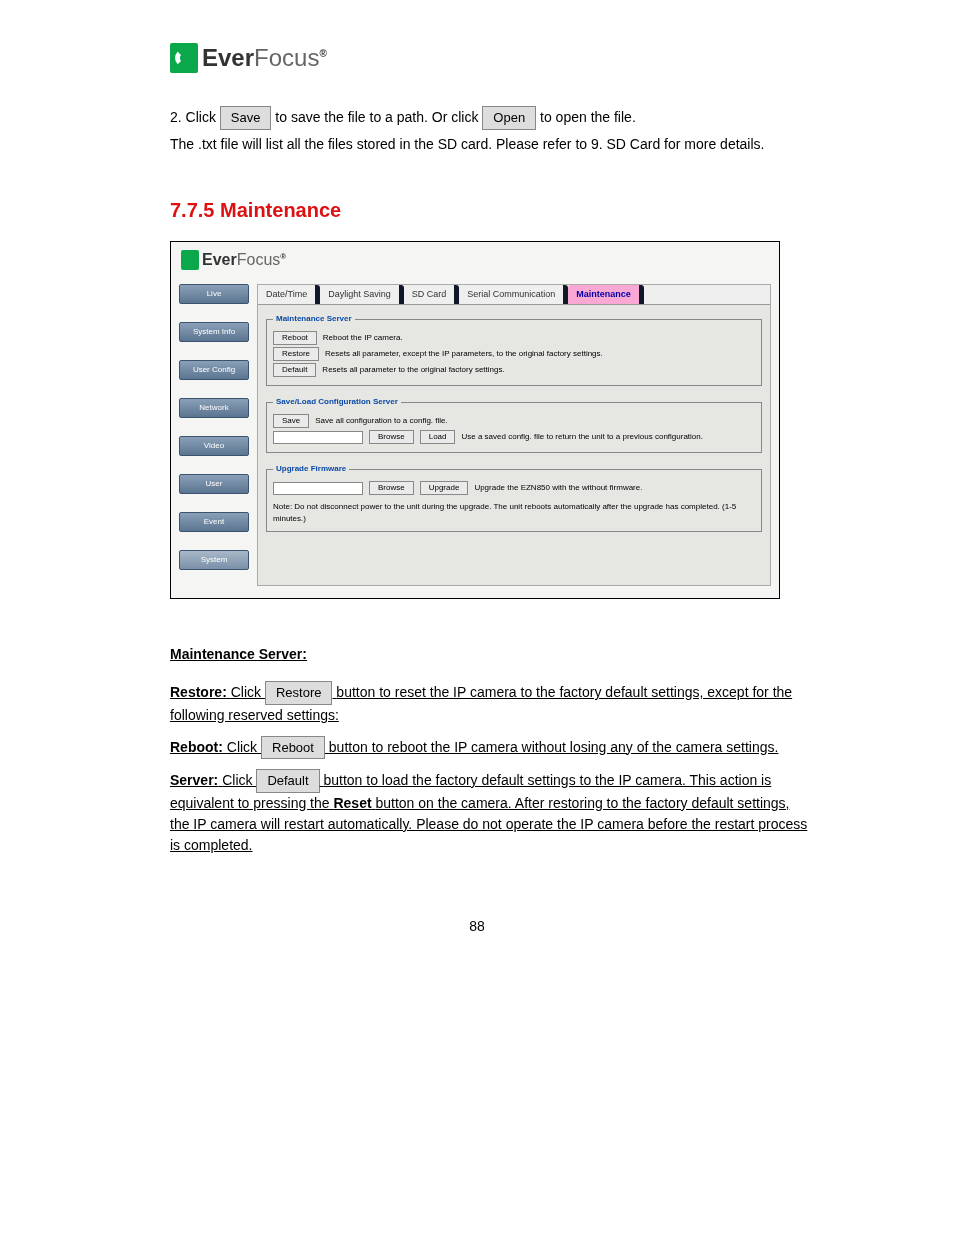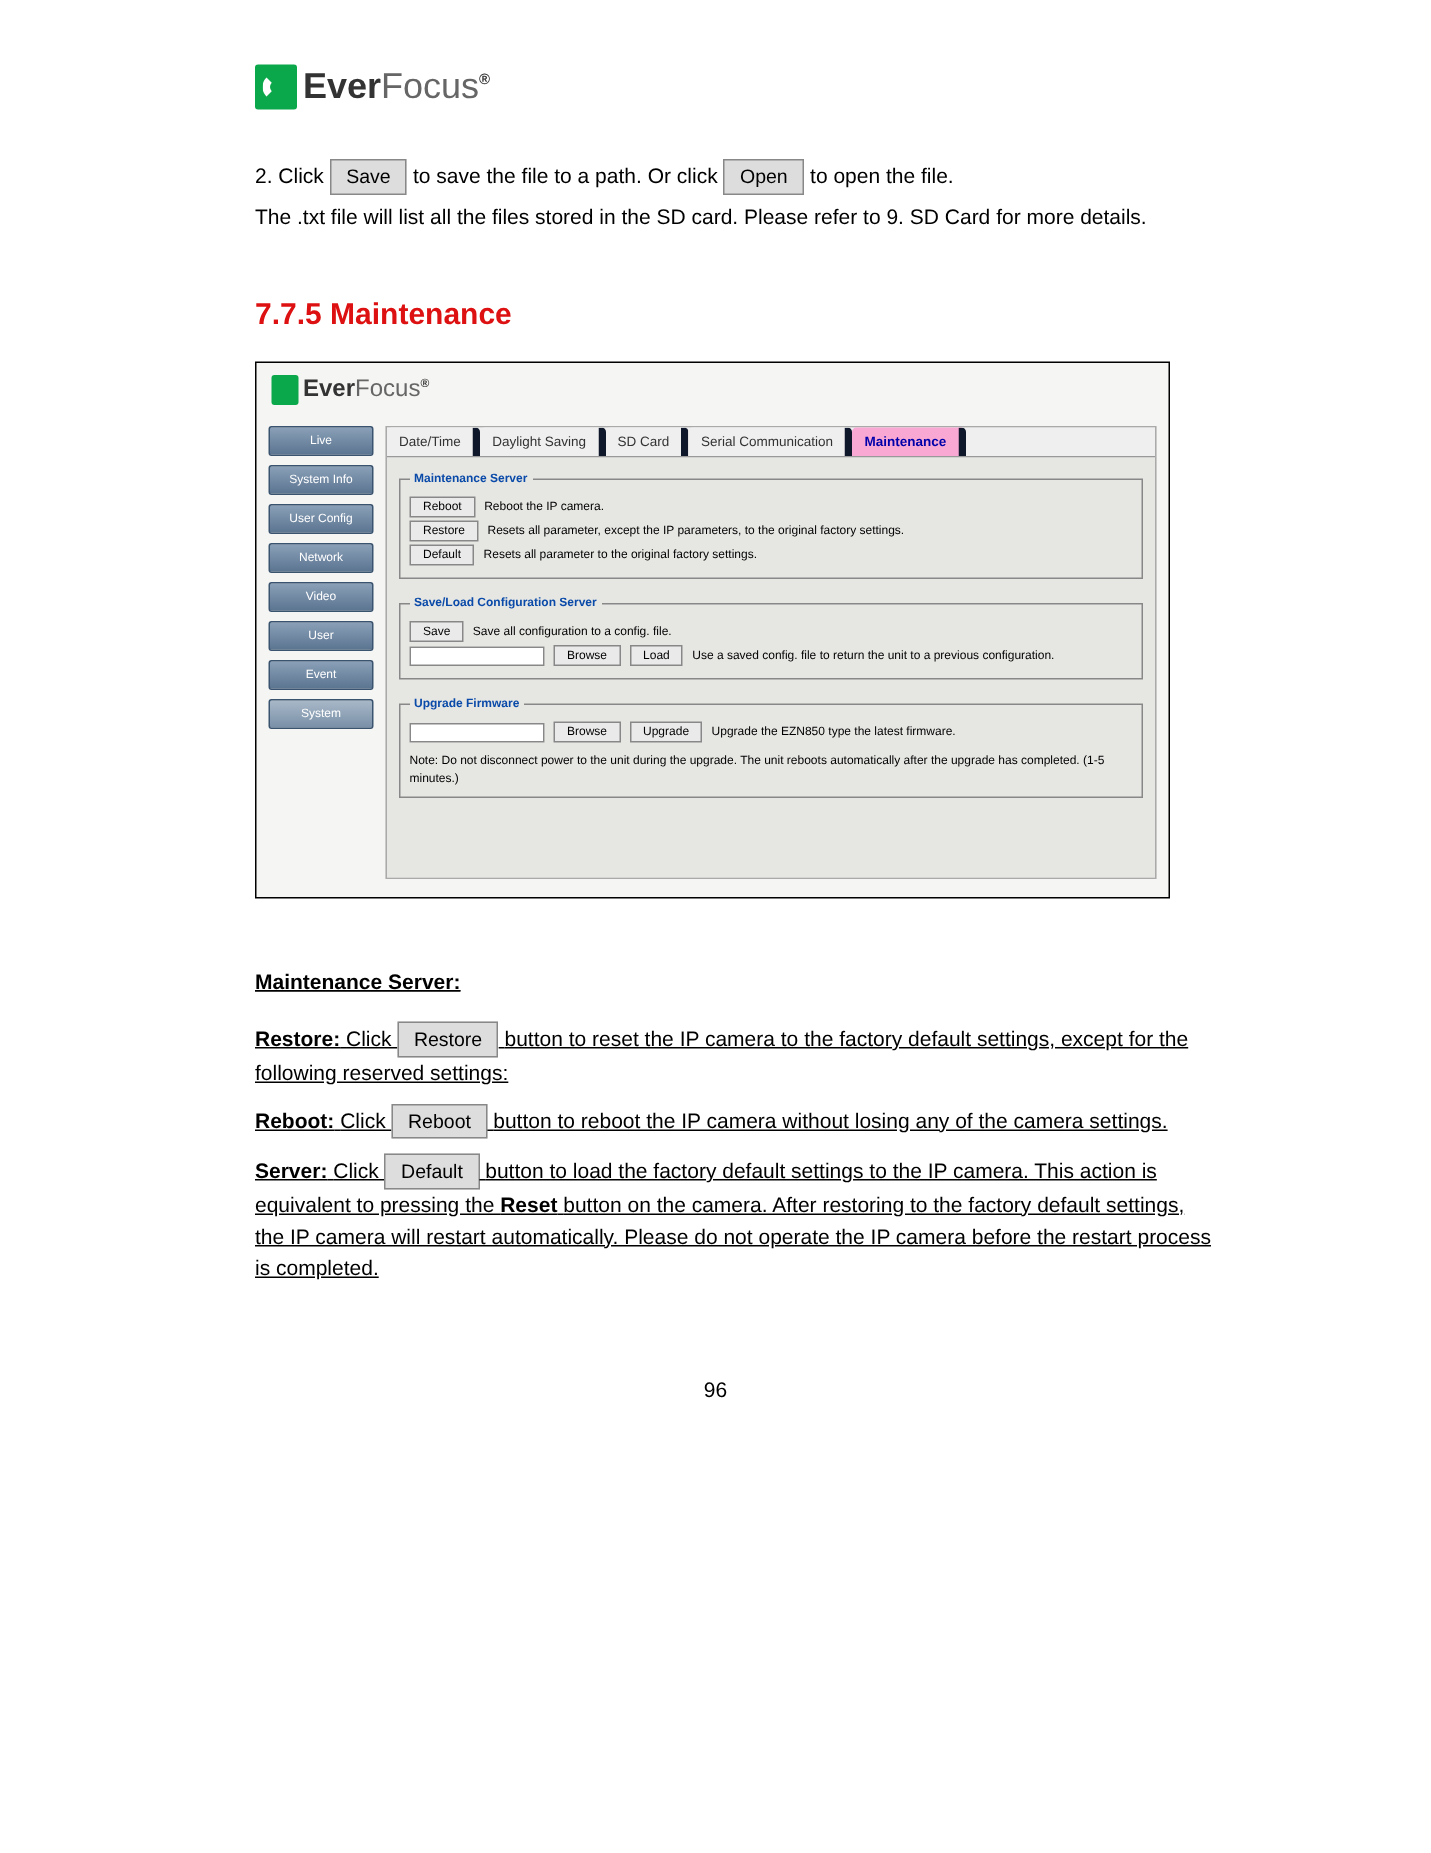--- a/index.html
+++ b/index.html
@@ -24,21 +24,21 @@
     
     .screenshot { margin-left: 110px; width: 610px; border: 1px solid #000; background: #f5f5f3; position: relative; }
     .shot-logo { padding: 6px 10px; display: flex; align-items: center; }
     .shot-logo .si { width: 18px; height: 20px; background: #0aa84a; border-radius: 2px; margin-right: 3px; }
     .shot-logo .st { font-size: 16px; font-weight: bold; color: #333; }
     .shot-logo .sup { font-size: 8px; vertical-align: super; }
 
     .shot-body { display: flex; padding: 6px 8px 12px 8px; gap: 8px; align-items: flex-start; }
 
     
-    .sidebar { width: 70px; display: flex; flex-direction: column; gap: 6px; }
+    .sidebar { width: 70px; display: flex; flex-direction: column; gap: 18px; }
     .side-btn { background: linear-gradient(#8aa0b8,#5b7490); color: #fff; font-size: 8px; text-align: center; padding: 3px 0; border-radius: 2px; border: 1px solid #3a5470; }
     .side-btn.sel { background: linear-gradient(#a8b8c8,#7a90a8); }
 
     
     .main-panel { flex: 1; background: #dfe0dc; border: 1px solid #aaa; }
     .tabs { display: flex; background: #efefef; border-bottom: 1px solid #999; }
     .tab { font-size: 9px; padding: 3px 8px; border-right: 5px solid #0f172a; background: #efefef; color: #333; border-top-left-radius: 3px; border-top-right-radius: 3px; }
     .tab.active { color: #00a; font-weight: bold; background: #f9a8d4; }
 
     .panel-body { background: #e6e6e3; padding: 8px; min-height: 280px; }
@@ -138,21 +138,21 @@
               <span class="mini-btn">Load</span>
               <span>Use a saved config. file to return the unit to a previous configuration.</span>
             </div>
           </fieldset>
           <fieldset>
             <legend>Upgrade Firmware</legend>
             <div class="row">
               <span class="mini-input"></span>
               <span class="mini-btn">Browse</span>
               <span class="mini-btn">Upgrade</span>
-              <span>Upgrade the EZN850 type the latest firmware.</span>
+              <span>Upgrade the EZN850 with the without firmware.</span>
             </div>
             <div class="note">Note: Do not disconnect power to the unit during the upgrade. The unit reboots automatically after the upgrade has completed. (1-5 minutes.)</div>
           </fieldset>
         </div>
       </div>
     </div>
   </div>
 
   <div class="after">
     <div class="underlined">Maintenance Server:</div>
@@ -175,14 +175,14 @@
     <div class="para">
       <span class="label-bold">Server:</span>
       <span> Click </span>
       <span class="btn-inline">Default</span>
       <span> button to load the factory default settings to the IP camera. This action is equivalent to pressing the </span>
       <span class="label-bold">Reset</span>
       <span> button on the camera. After restoring to the factory default settings, the IP camera will restart automatically. Please do not operate the IP camera before the restart process is completed.</span>
     </div>
   </div>
 
-  <div class="page-num">96</div>
+  <div class="page-num">88</div>
 </div>
 
 </body></html>

